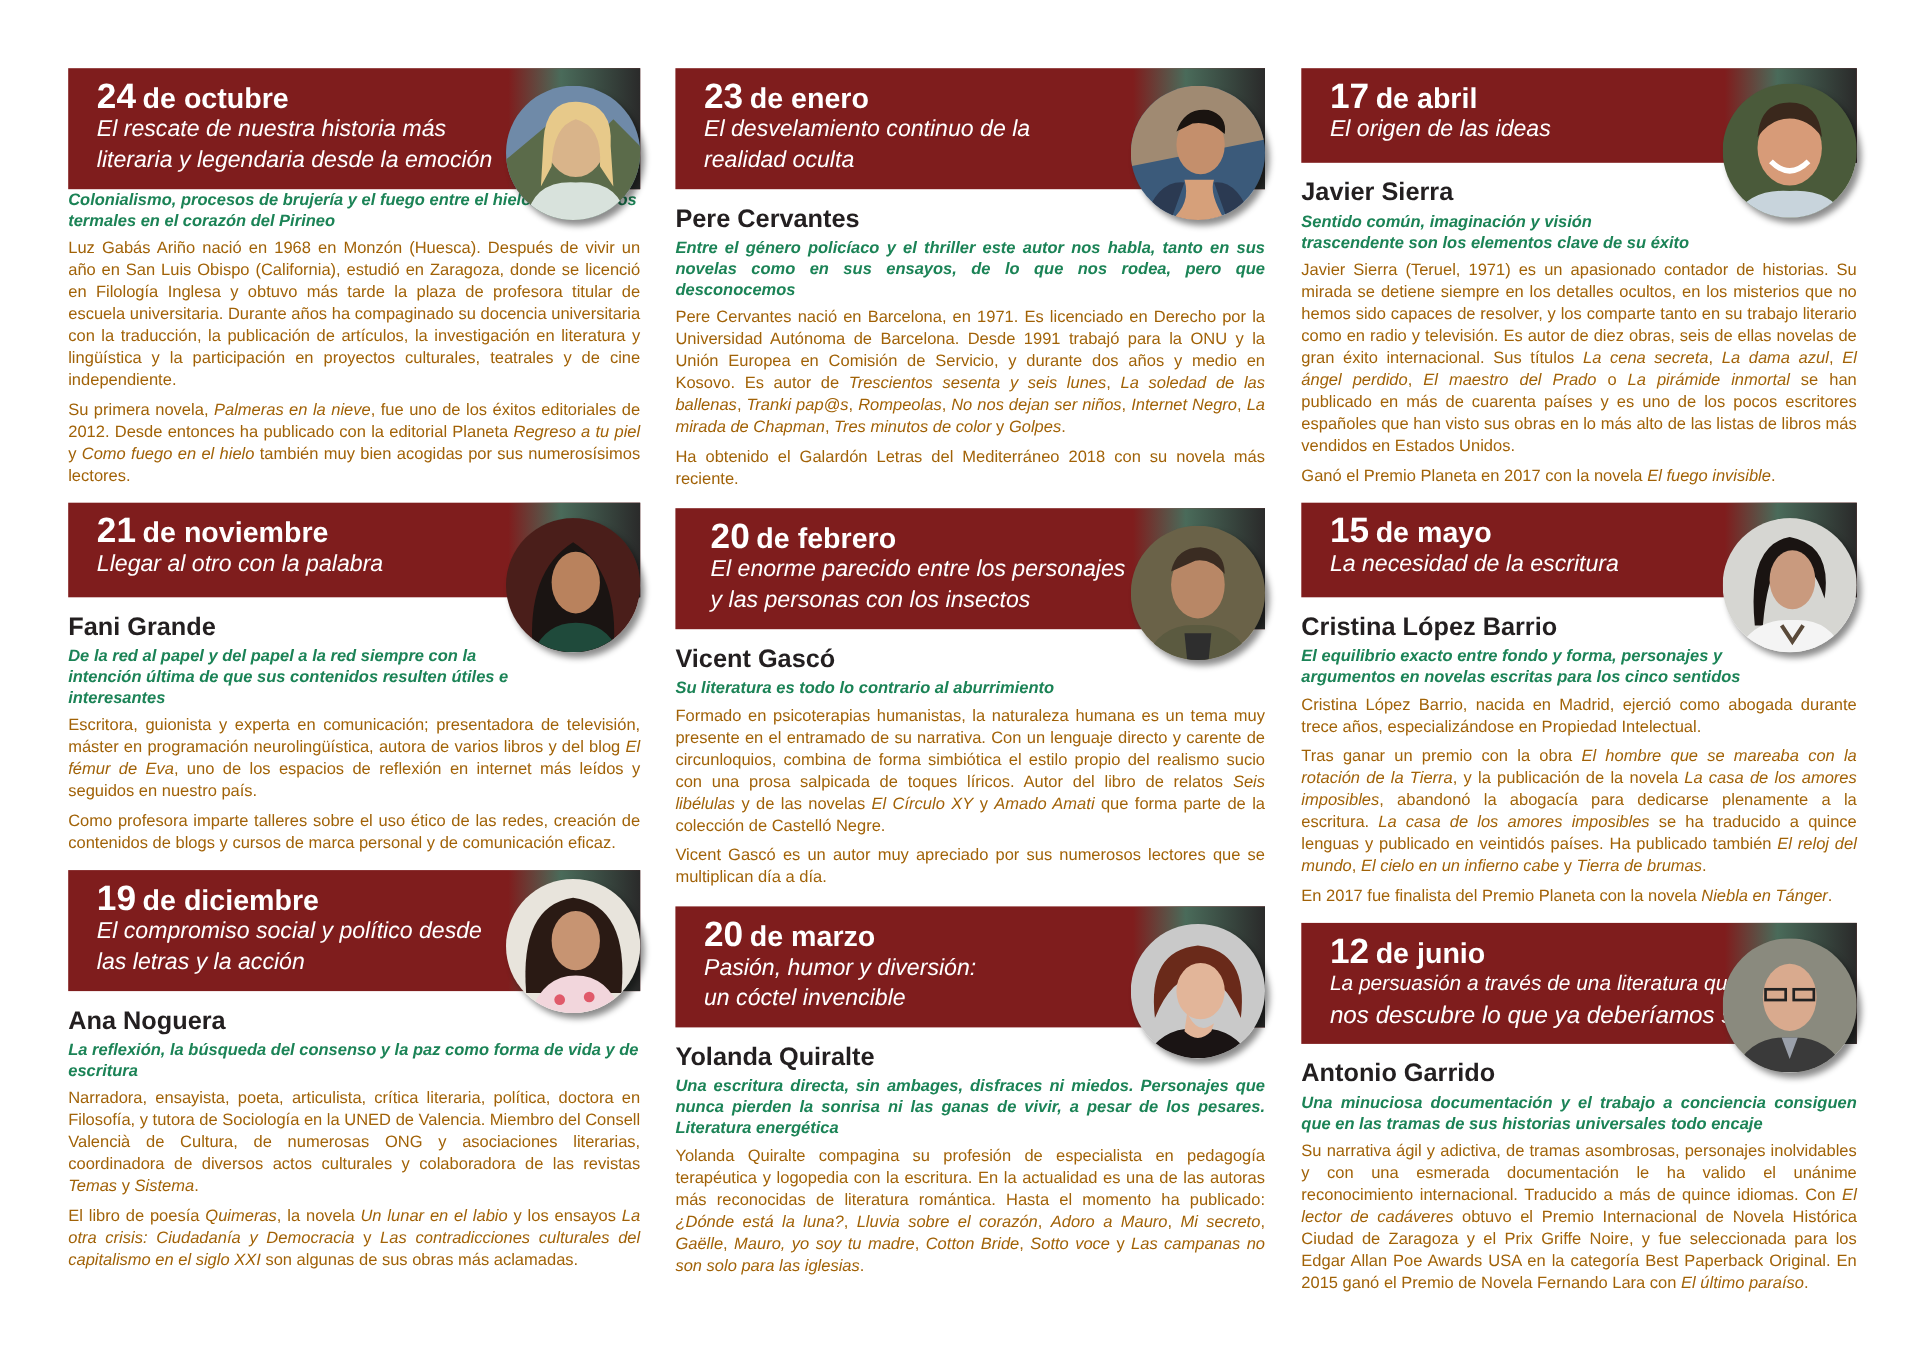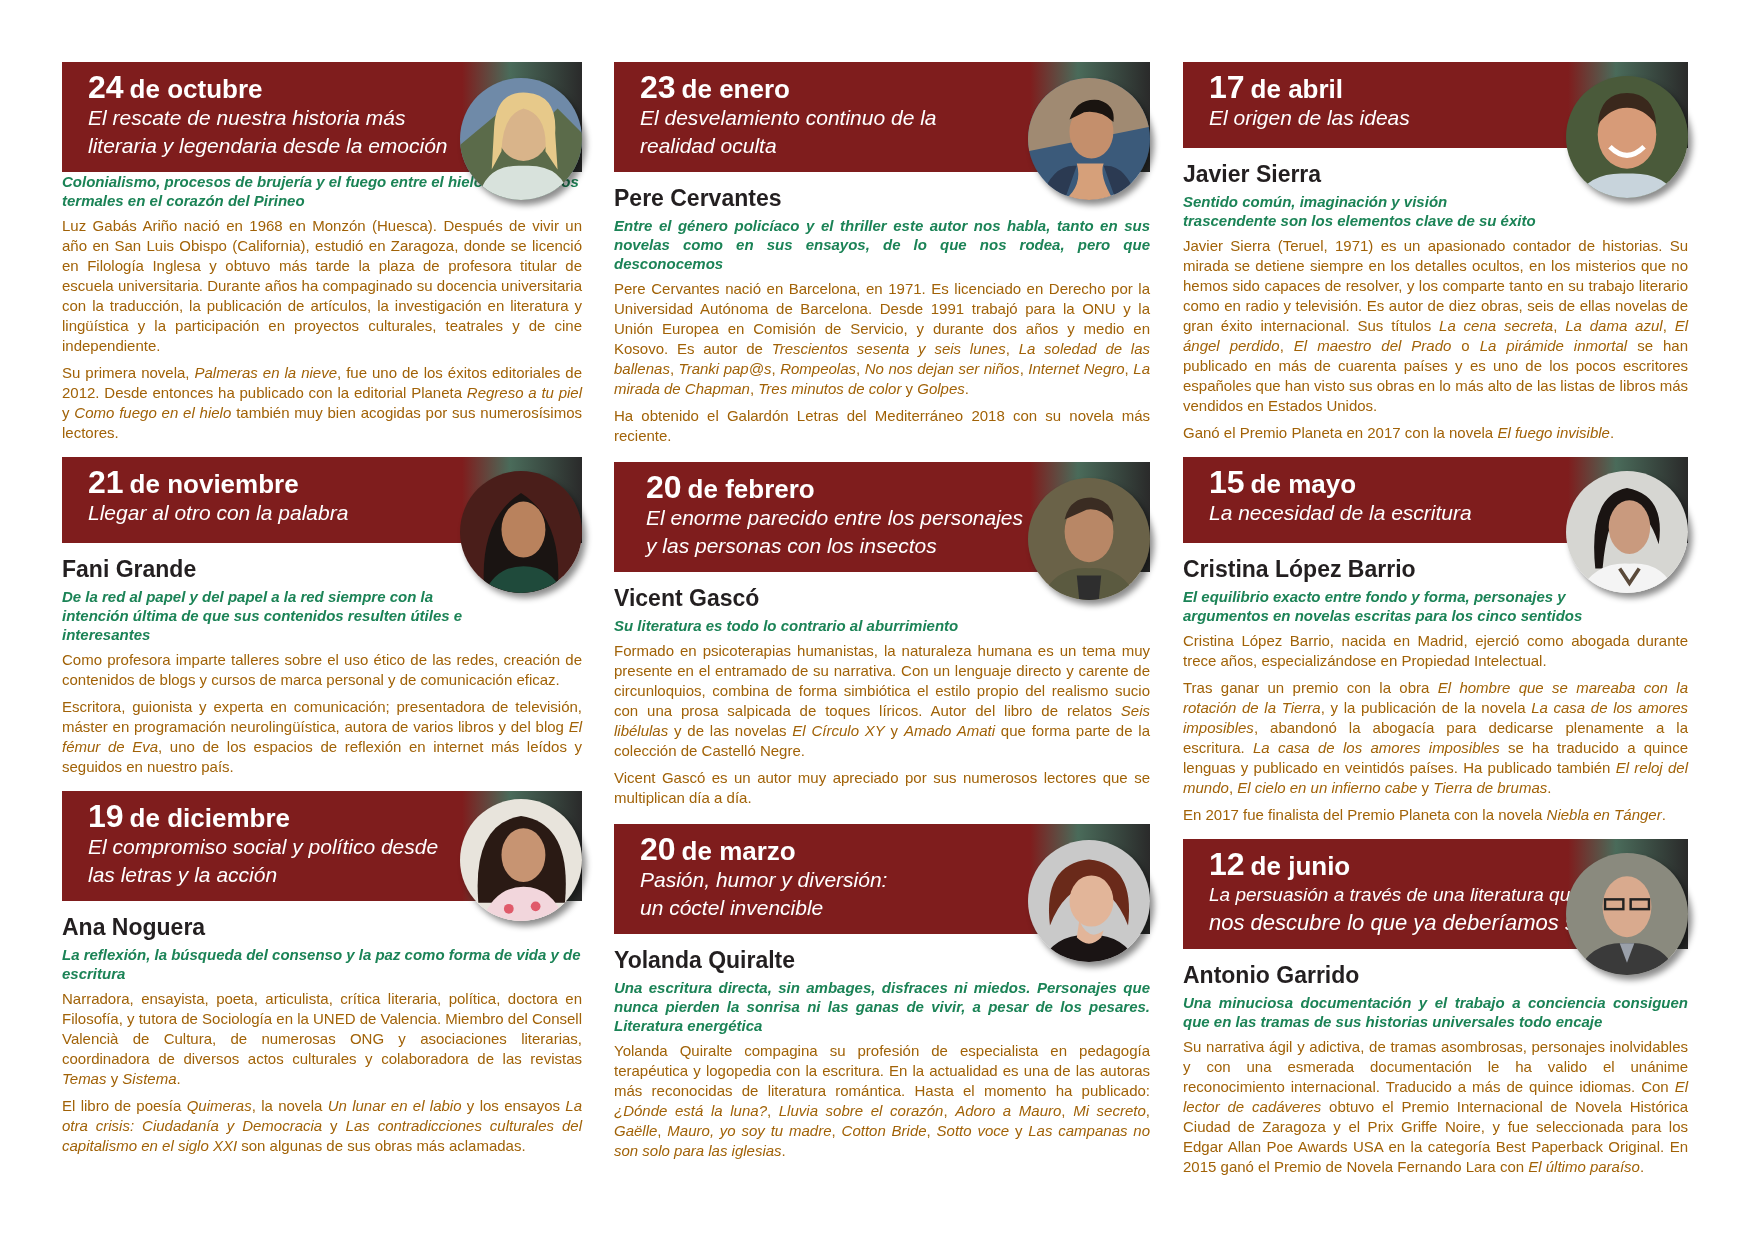--- a/index.html
+++ b/index.html
@@ -64,22 +64,22 @@
     <div class="photo" style="top:14px;">
       <svg viewBox="0 0 100 100">
           <rect width="100" height="100" fill="#4a1e1a"></rect>
           <path d="M20 100 Q15 40 50 18 Q85 40 80 100Z" fill="#1a1412"></path>
           <ellipse cx="52" cy="48" rx="18" ry="23" fill="#b9825d"></ellipse>
           <path d="M20 100 Q30 78 52 78 Q75 78 84 100Z" fill="#1f4a3b"></path>
         </svg>
     </div>
     <div class="name">Fani Grande</div>
     <div class="lead" style="margin-right:90px;">De la red al papel y del papel a la red siempre con la intención última de que sus contenidos resulten útiles e interesantes</div>
+    <p class="bio">Escritora, guionista y experta en comunicación; presentadora de televisión, máster en programación neurolingüística, autora de varios libros y del blog <i>El fémur de Eva</i>, uno de los espacios de reflexión en internet más leídos y seguidos en nuestro país.</p>
     <p class="bio">Como profesora imparte talleres sobre el uso ético de las redes, creación de contenidos de blogs y cursos de marca personal y de comunicación eficaz.</p>
-    <p class="bio">Escritora, guionista y experta en comunicación; presentadora de televisión, máster en programación neurolingüística, autora de varios libros y del blog <i>El fémur de Eva</i>, uno de los espacios de reflexión en internet más leídos y seguidos en nuestro país.</p>
   </div>
 
   <div class="card" style="margin-top:14px;">
     <div class="banner" style="height:90px;">
       <div class="date"><span class="day">19</span><span class="month">de diciembre</span></div>
       <div class="topic">El compromiso social y político desde</div>
       <div class="topic">las letras y la acción</div>
     </div>
     <div class="photo" style="top:8px;">
       <svg viewBox="0 0 100 100">

